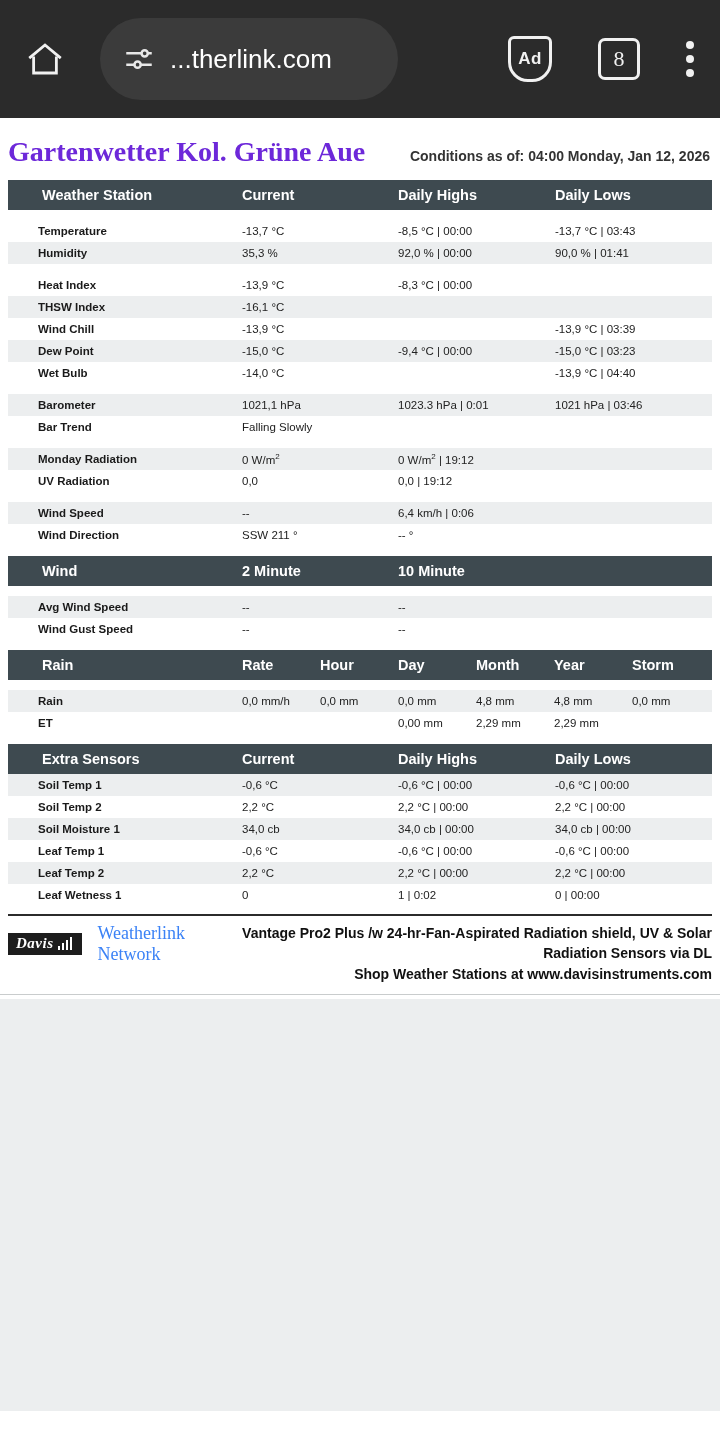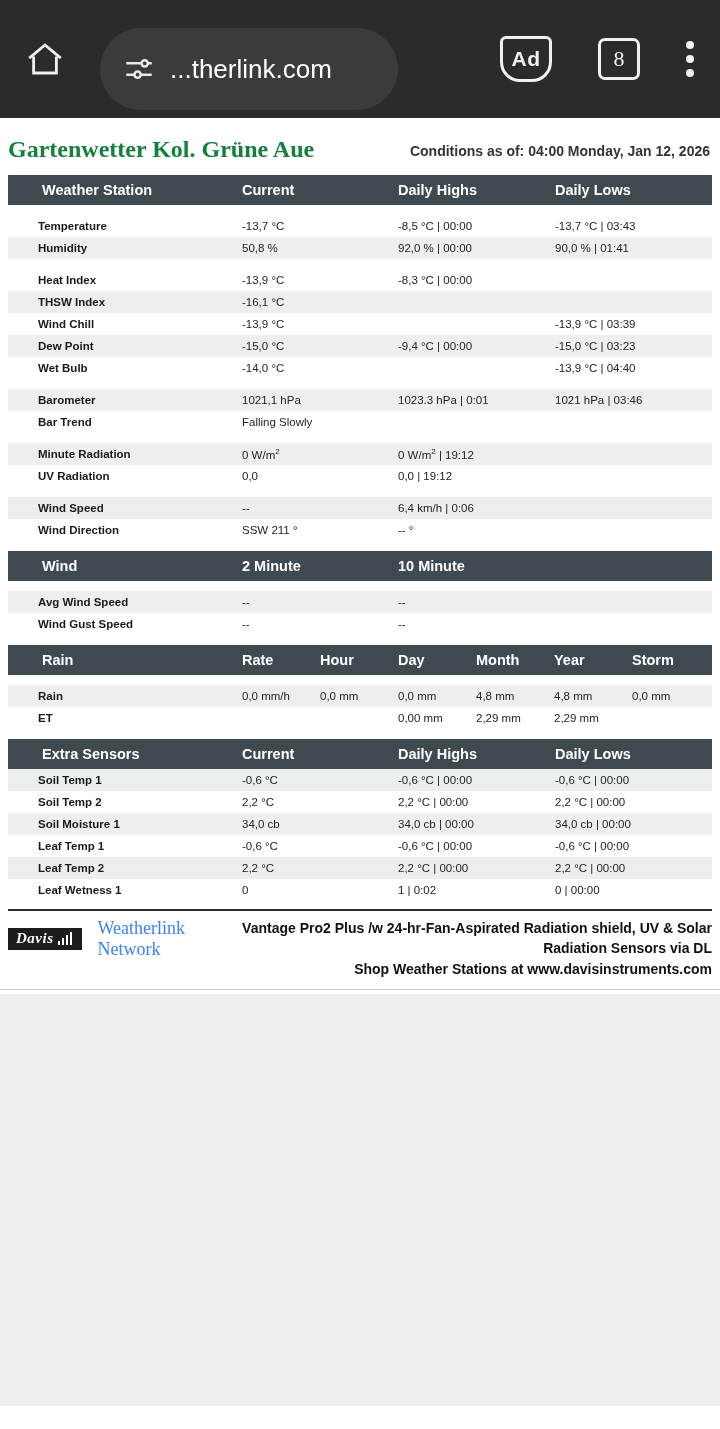--- a/index.html
+++ b/index.html
@@ -22,21 +22,21 @@
   .chrome-icon {
     width: 46px; height: 46px;
     display: flex; align-items: center; justify-content: center;
     color: #f1f1f1;
     flex: 0 0 auto;
   }
   .home-icon svg { width: 42px; height: 42px; }
   .url-pill {
     position: absolute;
     left: 100px;
-    top: 28px;
+    top: 18px;
     width: 298px;
     height: 82px;
     background: #3b3b3b;
     border-radius: 44px;
     display: flex;
     align-items: center;
     padding-left: 22px;
     overflow: hidden;
   }
   .url-pill .sliders { width: 34px; height: 34px; color: #e8e8e8; flex: 0 0 auto; }
@@ -51,25 +51,25 @@
     position: absolute;
     right: 14px;
     top: 0;
     height: 118px;
     display: flex;
     align-items: center;
     gap: 46px;
     padding-right: 12px;
   }
   .ad-badge {
-    width: 52px; height: 46px;
+    width: 44px; height: 46px;
     border: 3px solid #f1f1f1;
     border-radius: 6px 6px 20px 20px;
     display: flex; align-items: center; justify-content: center;
-    font-size: 21px; font-weight: bold; color: #f1f1f1;
+    font-size: 17px; font-weight: bold; color: #f1f1f1;
     letter-spacing: .5px;
   }
   .tab-count {
     width: 42px; height: 42px;
     border: 3px solid #f1f1f1;
     border-radius: 7px;
     display: flex; align-items: center; justify-content: center;
     font-size: 22px; color: #f1f1f1;
     font-family: "Liberation Serif", serif;
   }
@@ -82,23 +82,23 @@
     padding: 0 0 4px 0;
   }
   .title-row {
     display: flex;
     align-items: flex-end;
     justify-content: space-between;
     padding: 18px 10px 12px 8px;
   }
   .page-title {
     font-family: "Liberation Serif", serif;
-    font-size: 24px;
+    font-size: 28px;
     font-weight: bold;
-    color: #15803d;
+    color: #6d28d9;
   }
   .conditions-as-of {
     font-size: 14px;
     color: #333;
     font-weight: bold;
     padding-bottom: 4px;
   }
 
   table.wx {
     width: 704px;
@@ -262,21 +262,21 @@
         </tr>
 
       <tr class="row plain">
         <td class="lbl">Temperature</td>
         <td>-13,7 °C</td>
         <td>-8,5 °C | 00:00</td>
         <td>-13,7 °C | 03:43</td>
       </tr>
       <tr class="row alt">
         <td class="lbl">Humidity</td>
-        <td>50,8 %</td>
+        <td>35,3 %</td>
         <td>92,0 % | 00:00</td>
         <td>90,0 % | 01:41</td>
       </tr>
       <tr class="spacer">
           <td colspan="4"></td>
         </tr>
 
       <tr class="row plain">
         <td class="lbl">Heat Index</td>
         <td>-13,9 °C</td>
@@ -321,21 +321,21 @@
         <td class="lbl">Bar Trend</td>
         <td>Falling Slowly</td>
         <td></td>
         <td></td>
       </tr>
       <tr class="spacer">
           <td colspan="4"></td>
         </tr>
 
       <tr class="row alt">
-        <td class="lbl">Minute Radiation</td>
+        <td class="lbl">Monday Radiation</td>
         <td>0 W/m<sup>2</sup></td>
         <td>0 W/m<sup>2</sup> | 19:12</td>
         <td></td>
       </tr>
       <tr class="row plain">
         <td class="lbl">UV Radiation</td>
         <td>0,0</td>
         <td>0,0 | 19:12</td>
         <td></td>
       </tr>

